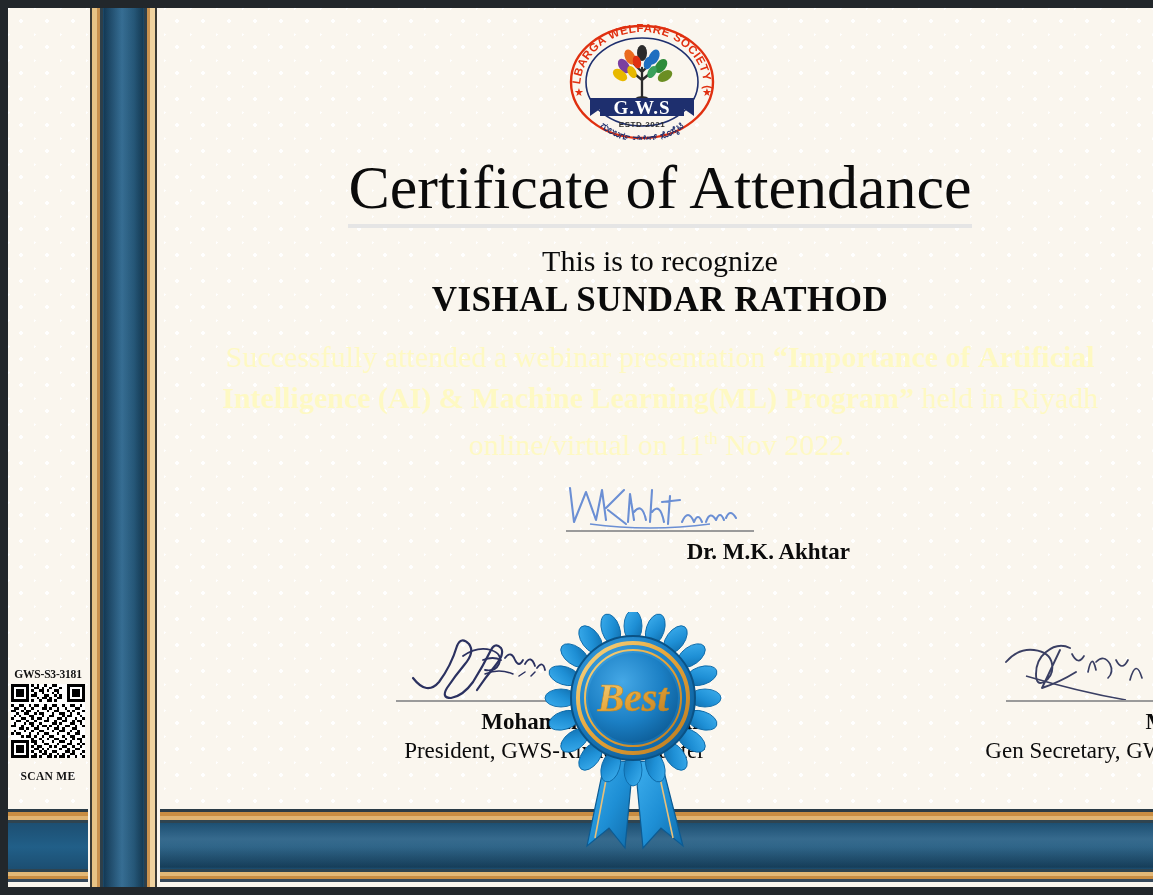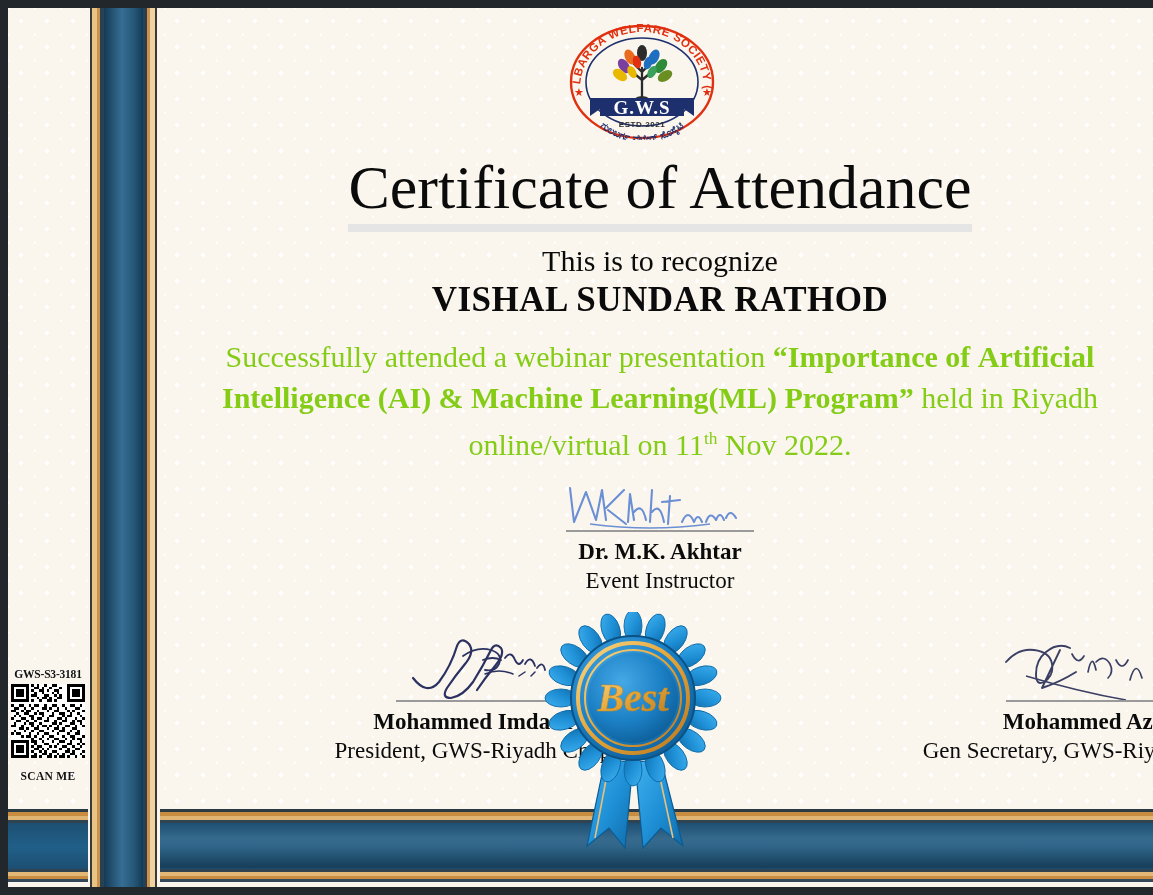--- a/index.html
+++ b/index.html
@@ -152,21 +152,21 @@
     top: 148px;
     left: 0; width: 1000px;
     text-align: center;
     font-size: 62px;
     line-height: 1.02;
     color: #0b0b0b;
     letter-spacing: 0px;
     white-space: nowrap;
   }
   .cert-title .ul {
-    border-bottom: 8px solid #e5e5e5;
+    border-bottom: 4px solid #e5e5e5;
     padding-bottom: 3px;
   }
   .recognize {
     position: absolute;
     top: 236px; left: 0; width: 1000px;
     text-align: center;
     font-size: 30px;
     color: #0b0b0b;
   }
   .recipient {
@@ -179,27 +179,27 @@
     color: #0b0b0b;
   }
   .body-text {
     position: absolute;
     top: 328px;
     left: 35px;
     width: 930px;
     text-align: center;
     font-size: 30px;
     line-height: 41px;
-    color: #84cc16;
+    color: #fef9c3;
   }
   .body-text b { font-weight: bold; }
   .body-text sup { font-size: 0.58em; vertical-align: super; }
 
   
-  .sigblock { position: absolute; text-align: center; }
+  .sigblock { position: absolute; text-align: right; }
   .sig-line {
     border-bottom: 2px solid #9a9a9a;
     height: 0;
     margin: 0 auto;
   }
   .sig-name {
     font-size: 23px;
     font-weight: bold;
     color: #0b0b0b;
     margin-top: 7px;
@@ -329,21 +329,20 @@
 
     <div class="sigblock sig-instructor">
       <div class="sig-draw">
         <svg width="260" height="52" viewBox="0 0 260 52" style="display:block;margin:0 auto;">
           <path d="M40,10 L44,44 L56,14 L66,42 L72,12 L76,42 M76,30 L94,12 M78,32 L96,46 M98,44 L100,16 L104,42 M104,34 Q112,24 116,42 M120,44 L122,12 M122,34 Q130,24 134,44 M138,46 L140,18 M132,24 L150,22 M152,44 Q158,30 164,44 Q168,34 172,44 M176,44 Q180,32 186,42 Q190,32 194,42 M196,40 Q200,30 206,40" stroke="#6b8fd4" stroke-width="2.1" fill="none" stroke-linecap="round" stroke-linejoin="round"></path>
           <path d="M60,46 Q120,54 180,46" stroke="#6b8fd4" stroke-width="1.6" fill="none"></path>
         </svg>
       </div>
       <div class="sig-line"></div>
       <div class="sig-name">Dr. M.K. Akhtar</div>
-      <div class="sig-role">Event Instructor</div>
     </div>
 
     <div class="sigblock sig-president">
       <div class="sig-draw">
         <svg width="300" height="62" viewBox="0 0 300 62" style="display:block;margin:0 auto;">
           <path d="M78,40 Q92,58 104,44 Q116,28 122,8 Q126,-2 134,6 Q140,14 130,26 Q120,38 112,50 Q106,60 116,60 Q128,58 138,44 Q148,28 156,12 Q160,4 166,10 Q170,16 160,28 Q150,40 142,52" stroke="#2b3160" stroke-width="2.2" fill="none" stroke-linecap="round"></path>
           <path d="M128,18 Q142,8 156,12 Q168,16 164,26 Q160,34 150,32 M148,22 Q158,18 166,22 M170,20 Q176,12 180,22 Q184,30 188,22 M190,26 Q196,16 200,28 M202,30 Q208,22 210,32" stroke="#2b3160" stroke-width="1.8" fill="none" stroke-linecap="round"></path>
           <path d="M150,36 Q164,30 178,36 M184,38 L190,34 M196,38 L200,34" stroke="#2b3160" stroke-width="1.5" fill="none" stroke-linecap="round"></path>
         </svg>
       </div>

